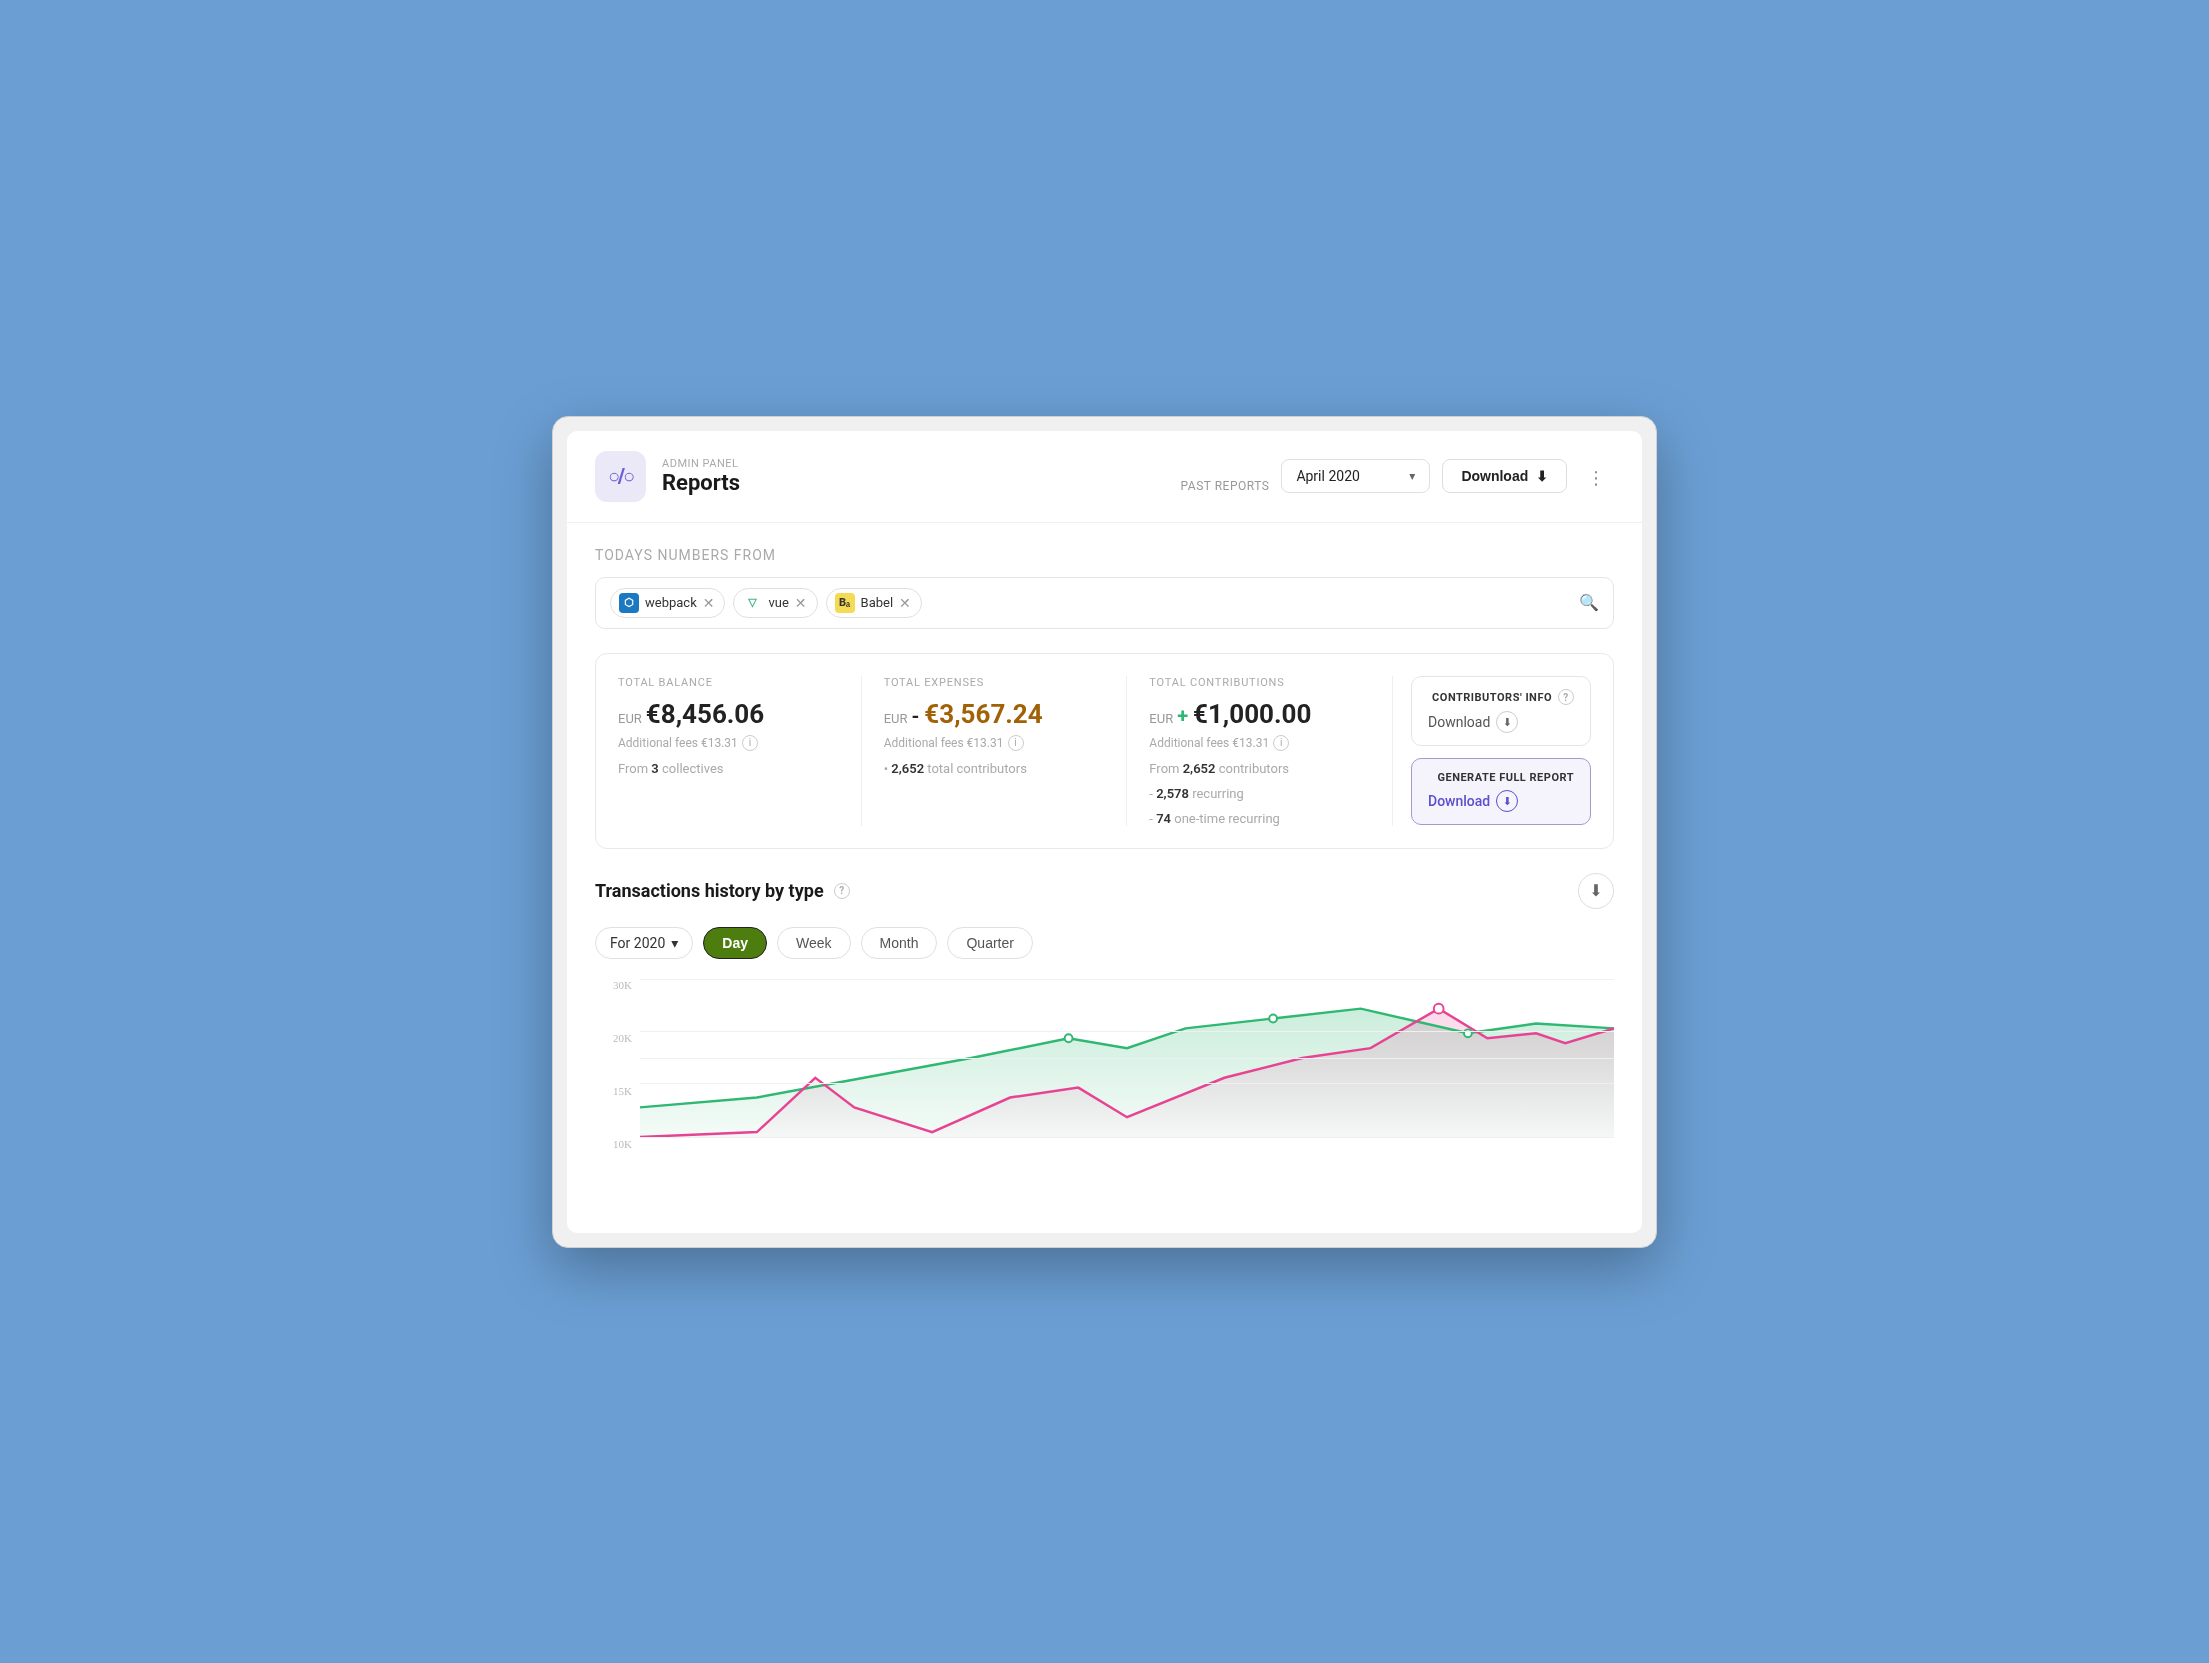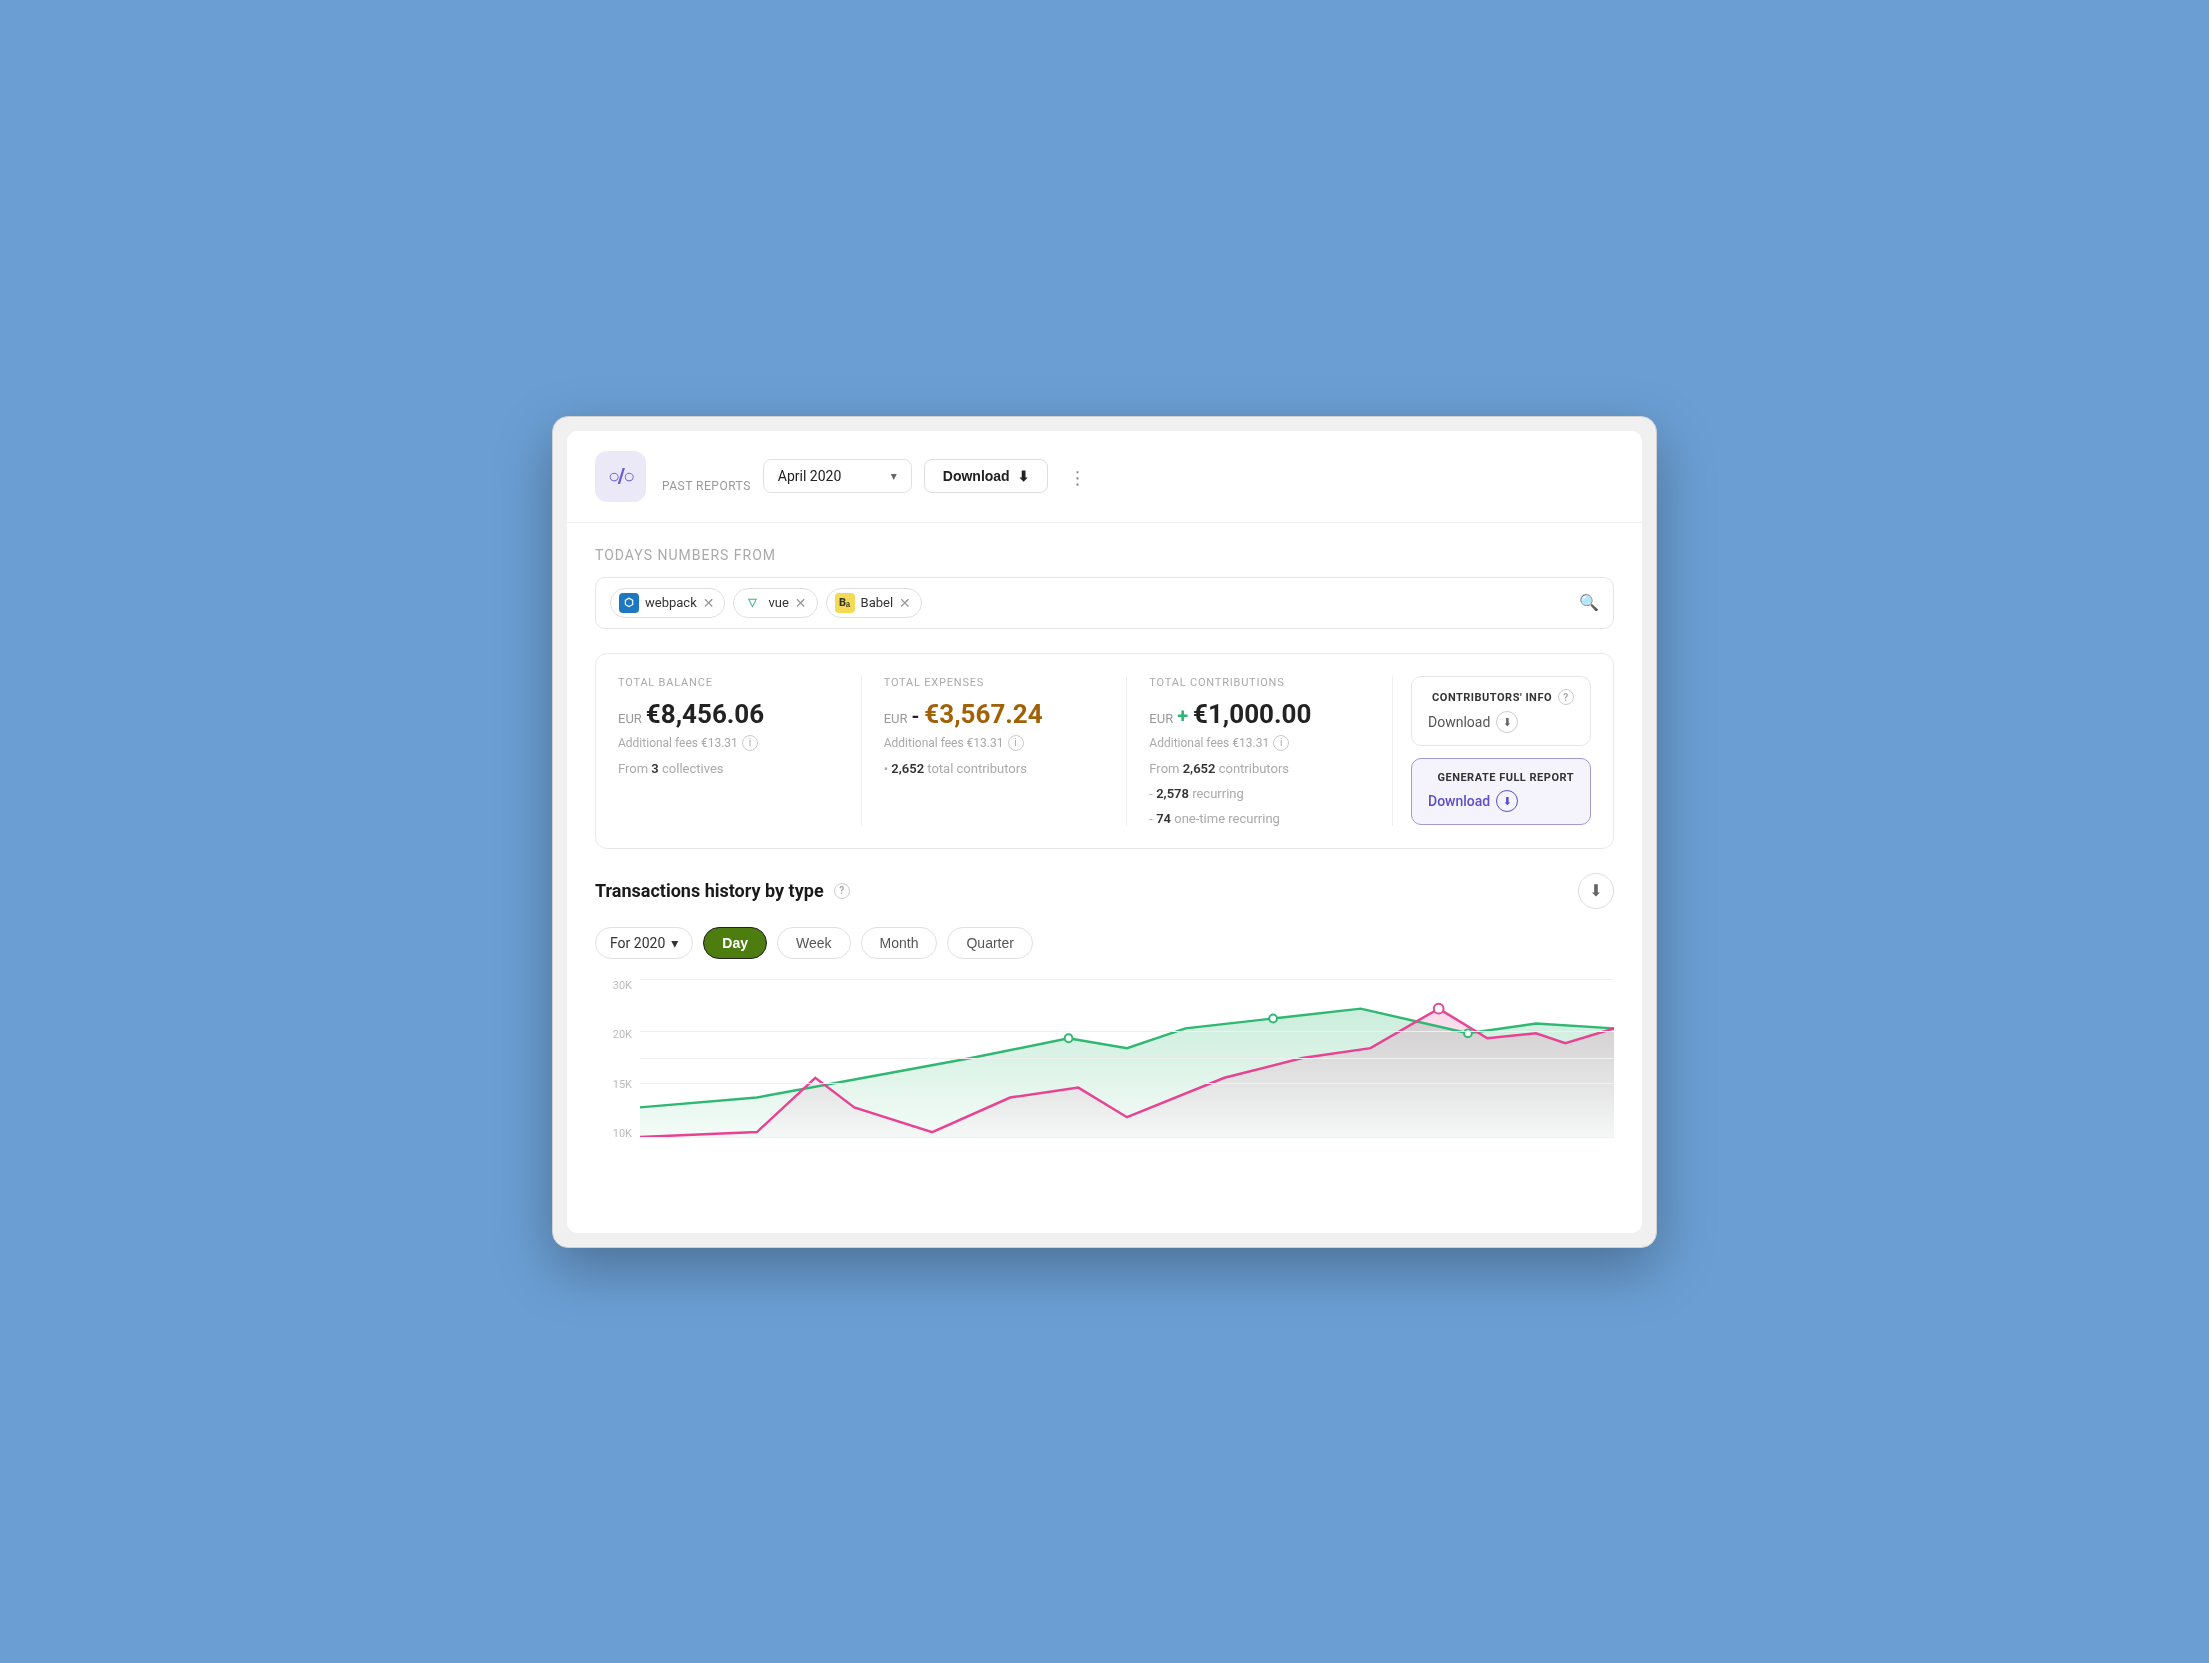--- a/index.html
+++ b/index.html
@@ -408,27 +408,28 @@
     
     .chart-container {
       width: 100%;
       height: 178px;
       position: relative;
     }
     .chart-y-labels {
       position: absolute;
       left: 0;
       top: 0;
-      bottom: 16px;
+      bottom: 6px;
       width: 45px;
       display: flex;
       flex-direction: column;
       justify-content: space-between;
       align-items: flex-end;
       padding-right: 8px;
+      font-family: Liberation Serif, serif;
     }
     .chart-y-label {
       font-size: 11px;
       color: #bbb;
     }
     .chart-area {
       position: absolute;
       left: 45px;
       right: 0;
       top: 0;
@@ -450,20 +451,24 @@
     }
   </style>
 </head>
 <body>
 
 <div class="window">
   <div class="inner">
 
     <div class="header">
       <div class="logo-box">○/○</div>
+      <div class="header-title">
+        <div class="admin-label">ADMIN PANEL</div>
+        <div class="page-title">Reports</div>
+      </div>
       <div class="header-right">
         <span class="past-reports-label">PAST REPORTS</span>
         <div class="select-dropdown">
           <span>April 2020</span>
           <span class="chevron">▾</span>
         </div>
         <button class="download-btn">
           <span>Download</span>
           <span>⬇</span>
         </button>

